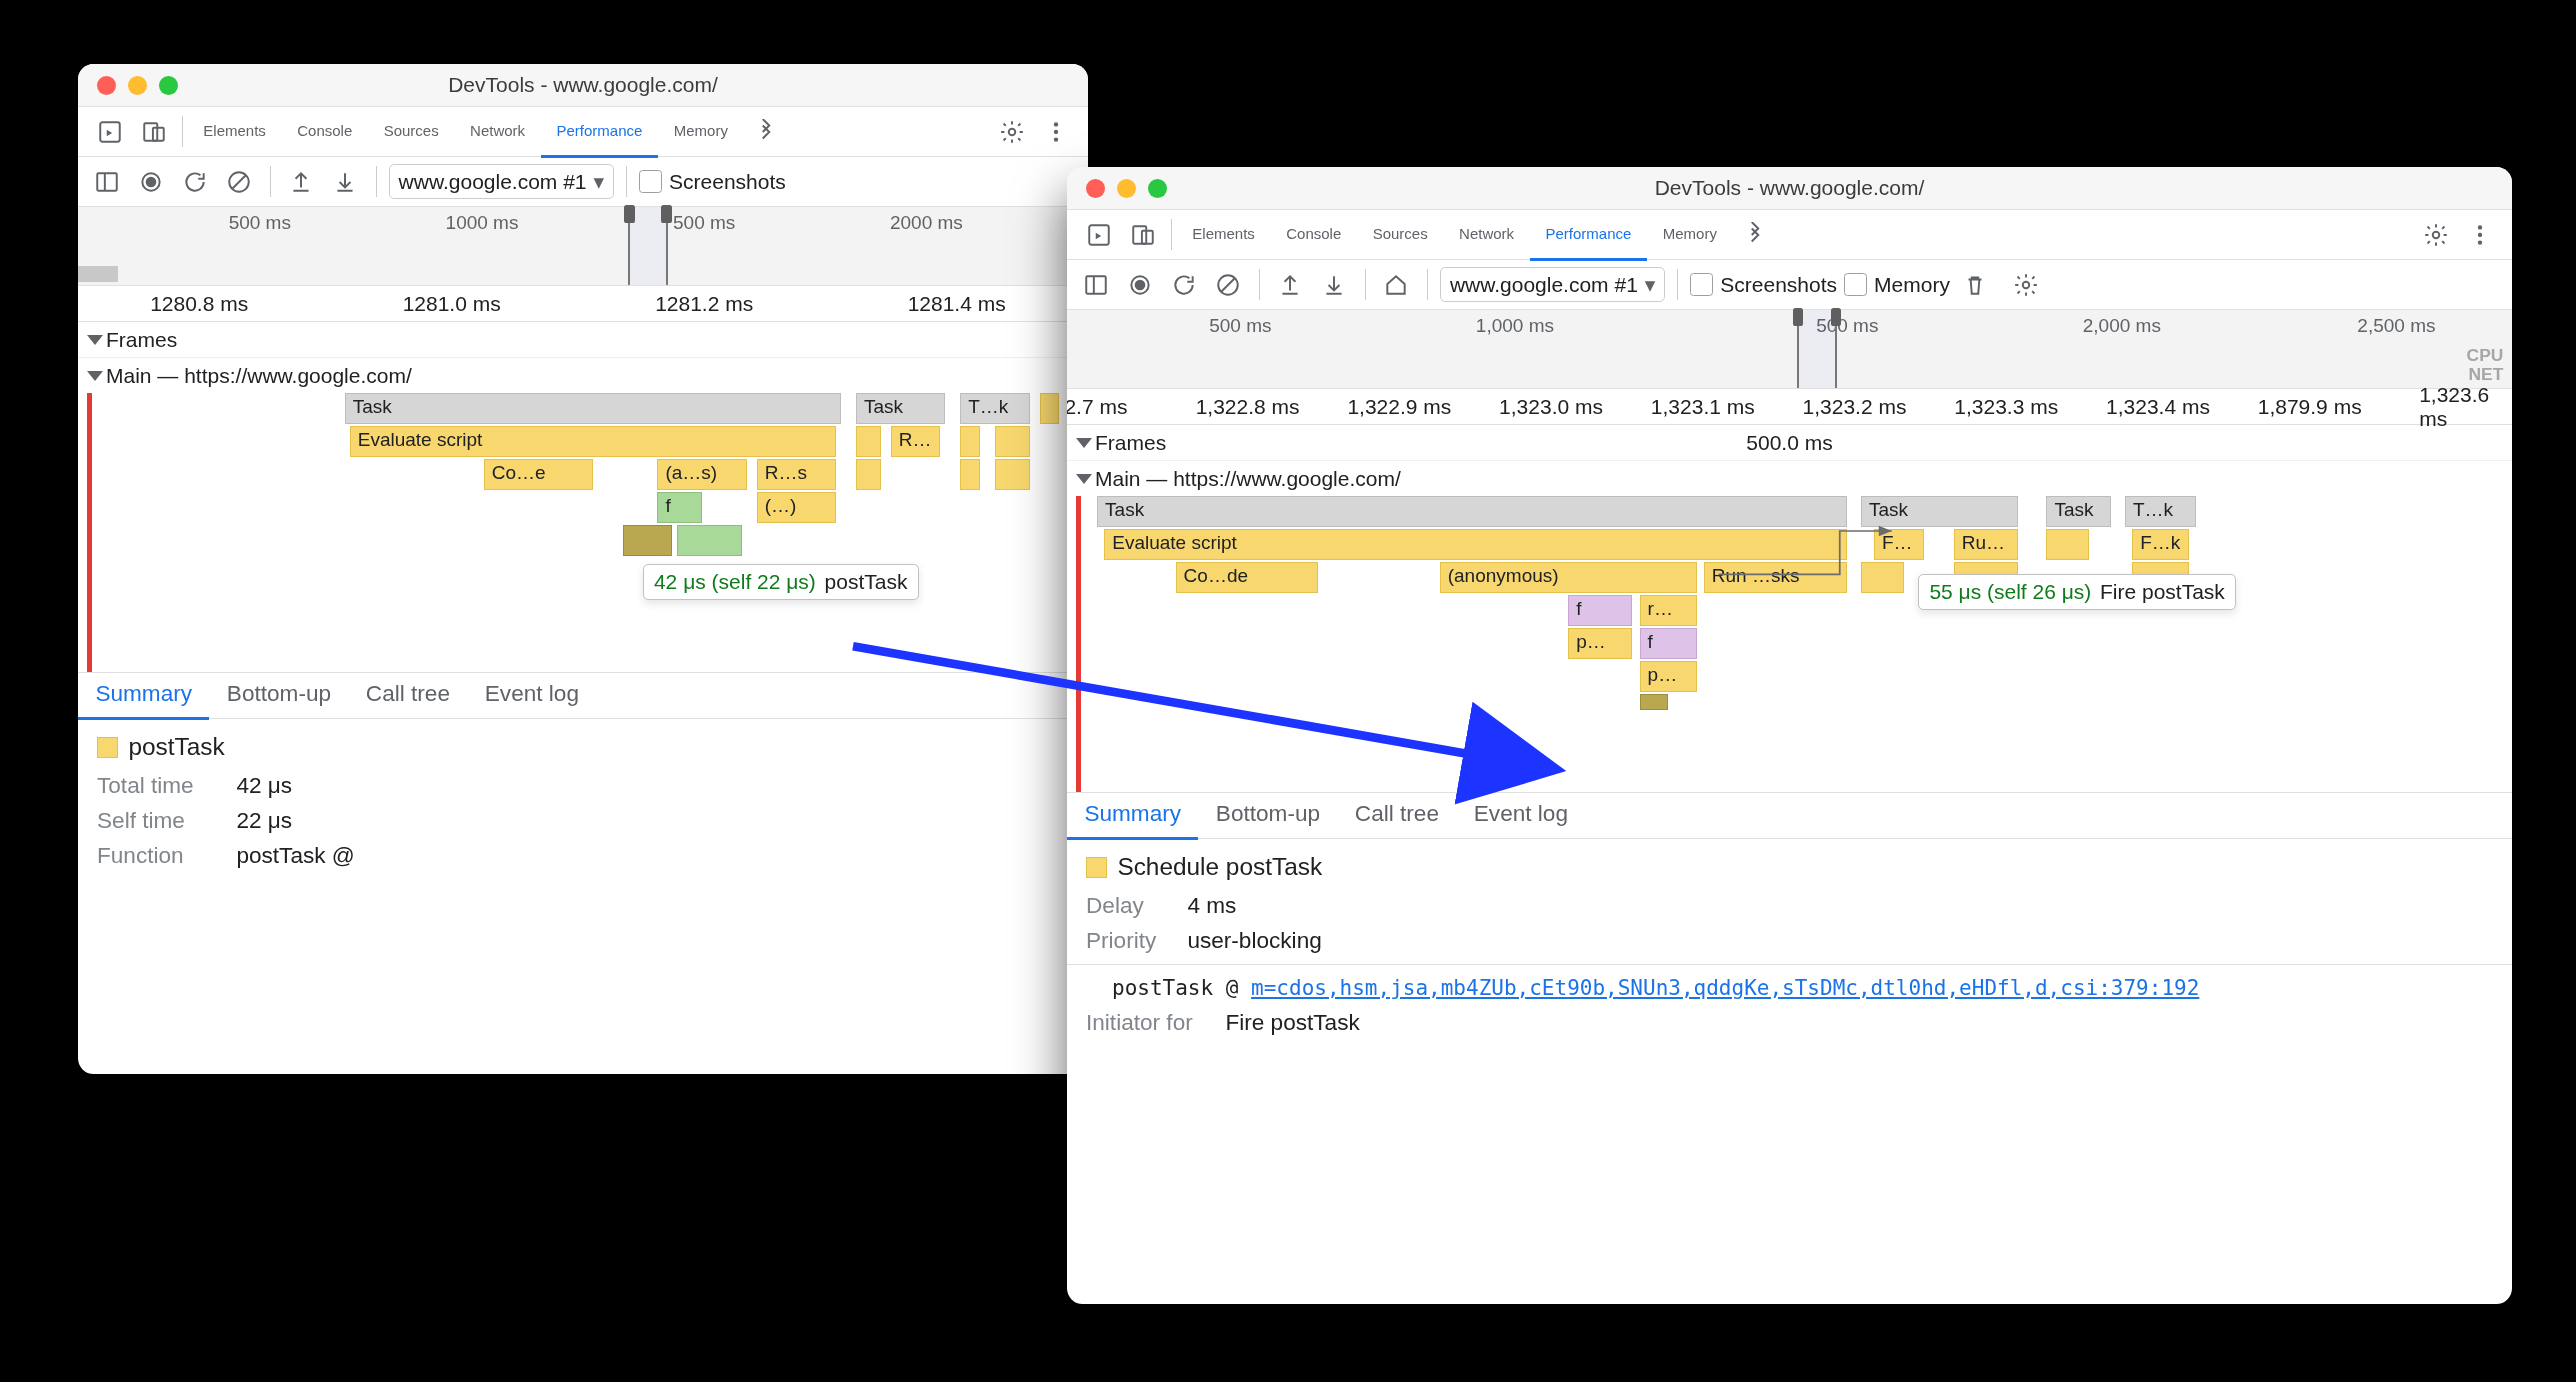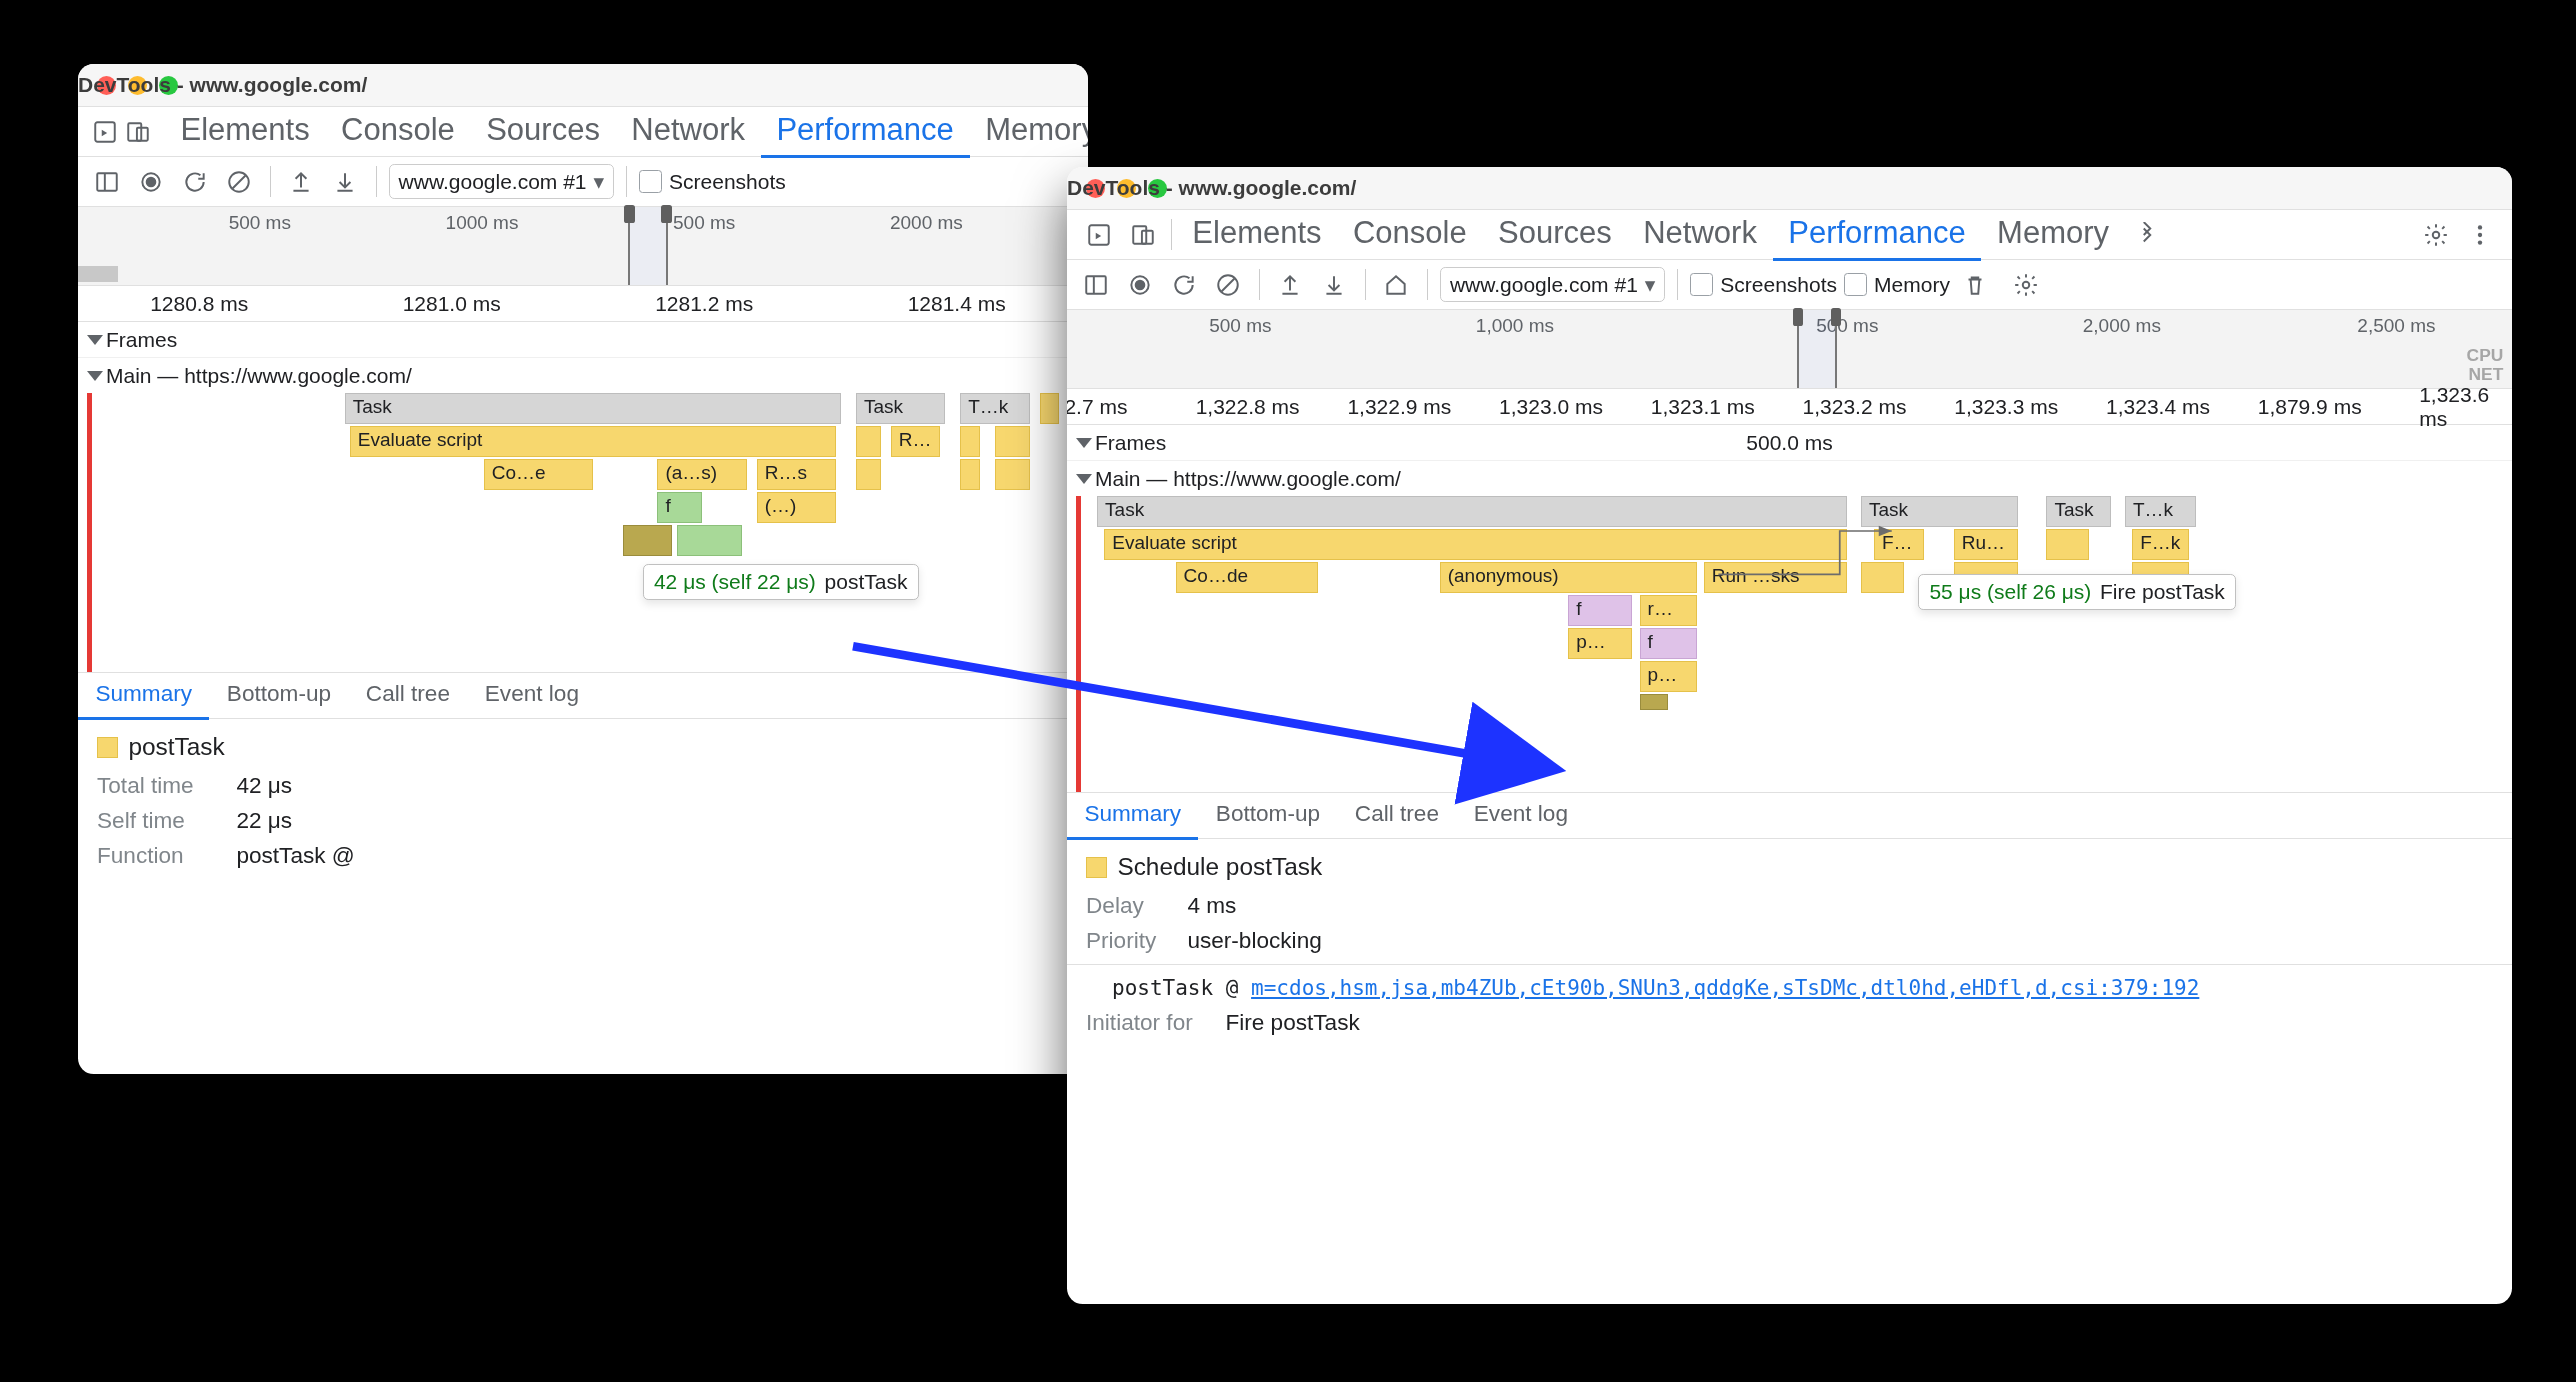--- a/index.html
+++ b/index.html
@@ -51,29 +51,30 @@
     display: flex; gap: 12.2px; margin-left: 19px;
   }
   .traffic span {
     width: 19px; height: 19px; border-radius: 50%;
   }
   .t-red { background: #ff5f57; }
   .t-yellow { background: #febc2e; }
   .t-green { background: #28c840; }
   .titlebar .title {
     position: absolute; left: 0; right: 0;
-    font-size: 21px; font-weight: 700; color: #3c3c3c;
+    text-align: center;
+    font-size: 21px; font-weight: 400; color: #3c3c3c;
     pointer-events: none;
   }
 
   .tabbar {
     height: 49px;
     display: flex; align-items: center;
     border-bottom: 0.9px solid var(--border);
-    font-size: 31px; color: var(--grey);
+    font-size: 15px; color: var(--grey);
     padding: 0 10.4px;
   }
   .tabbar .icon-btn {
     width: 37px; height: 37px;
     display: inline-flex; align-items: center; justify-content: center;
     margin: 0 3.5px;
     border-radius: 5.2px;
   }
   .tabbar .tab {
     padding: 0 15.7px; height: 100%;

